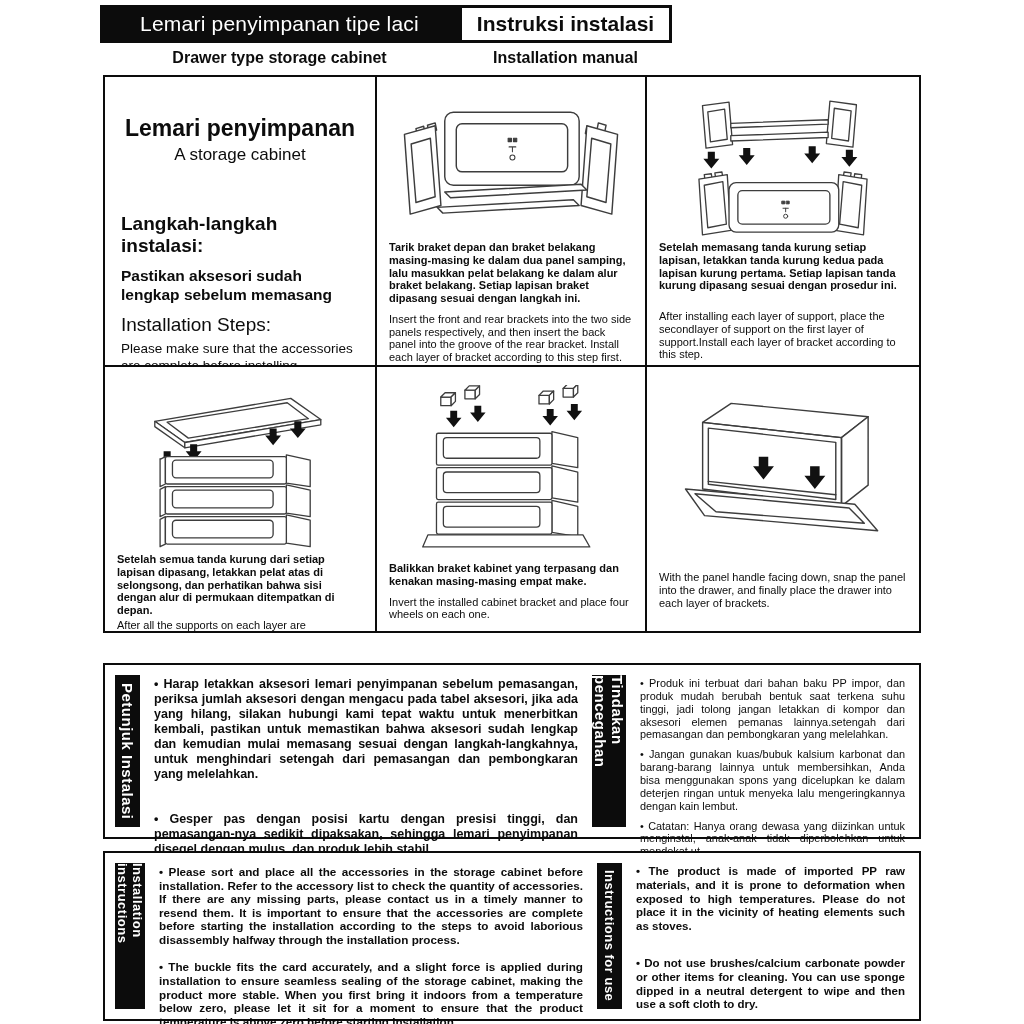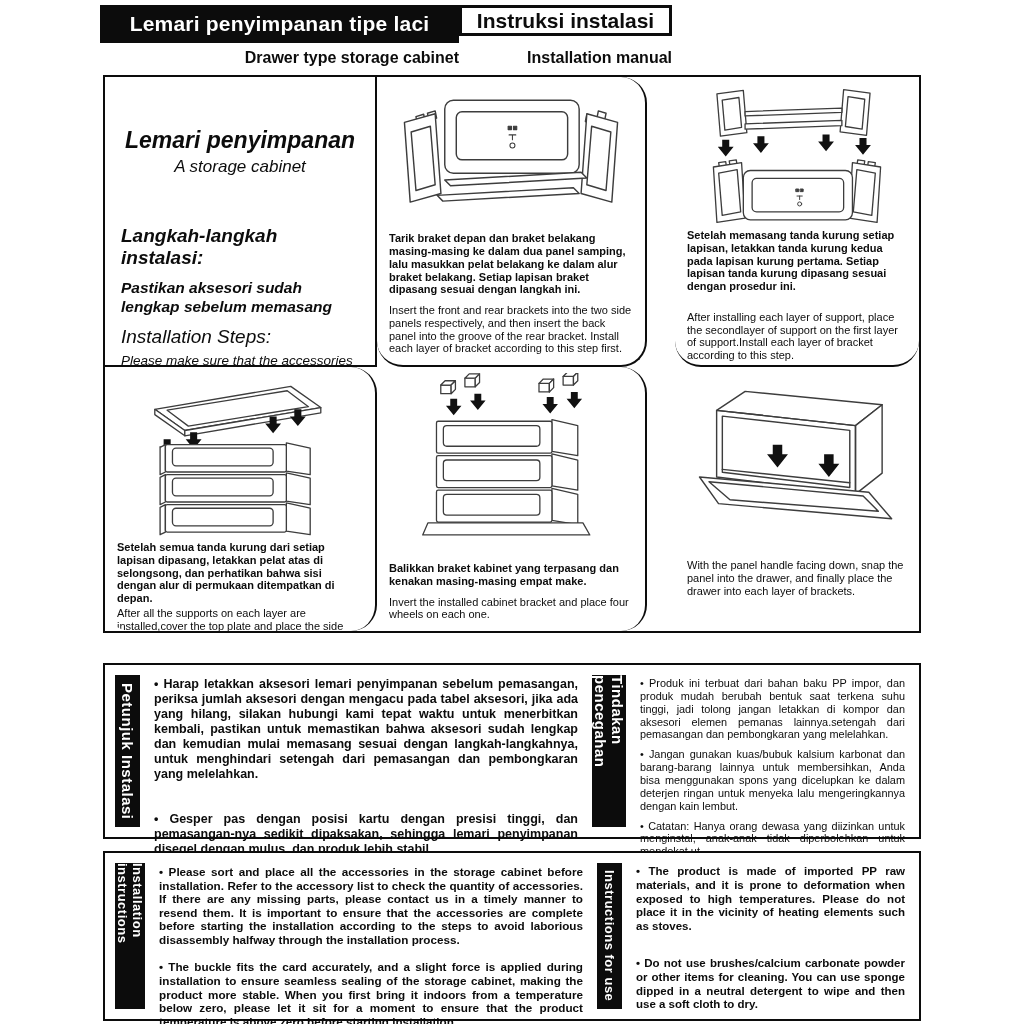--- a/index.html
+++ b/index.html
@@ -5,52 +5,52 @@
   :root { --ink:#0c0c0c; --line:#3d3d3d; }
   * { margin:0; padding:0; box-sizing:border-box; }
   html,body { background:#fff; }
   body {
     width:1024px; height:1024px; position:relative;
     font-family:"Liberation Sans", sans-serif; color:var(--ink);
     overflow:hidden;
   }
   .hdr-black {
     position:absolute; left:100px; top:5px; width:359px; height:38px;
-    background:var(--ink); color:#fff; font-weight:bold; font-size:21px;
+    background:var(--ink); color:#fff; font-weight:normal; font-size:21px;
     display:flex; align-items:center; justify-content:center; letter-spacing:.2px;
   }
   .hdr-white {
-    position:absolute; left:459px; top:5px; width:213px; height:31px;
+    position:absolute; left:459px; top:5px; width:213px; height:38px;
     background:#fff; border:3px solid var(--ink); color:var(--ink);
     font-weight:bold; font-size:21px;
     display:flex; align-items:center; justify-content:center;
   }
-  .sub { position:absolute; top:49px; font-size:16px; font-weight:bold; text-align:right; }
+  .sub { position:absolute; top:49px; font-size:16px; font-weight:bold; text-align:center; }
   .sub-left { left:100px; width:359px; }
   .sub-right { left:459px; width:213px; }
 
   .grid {
     position:absolute; left:103px; top:75px; width:818px; height:558px;
     display:grid; grid-template-columns:272px 270px 272px; grid-template-rows:290px 264px;
     border:2px solid var(--ink);
   }
   .cell { border-right:2px solid var(--ink); border-bottom:2px solid var(--ink); overflow:hidden; background:#fff; }
-  .cell:nth-child(3n) { border-right:none;margin-left:28px; }
+  .cell:nth-child(3n) { border-right:none; }
   .cell:nth-child(n+4) { border-bottom:none; }
 
-  .intro { text-align:center; padding:14px 12px;font-style:italic; }
+  .intro { text-align:center; padding:2px 12px; }
   .p-title { font-size:23px; font-weight:bold; margin-top:36px; }
   .p-sub { font-size:17px; margin-top:3px; }
   .steps-head { text-align:left; padding:0 4px; margin-top:48px; }
   .h-id { font-size:19px; font-weight:bold; }
   .n-id { font-size:15.5px; font-weight:bold; line-height:1.25; margin-top:9px; }
   .h-en { font-size:19px; margin-top:9px; }
   .n-en { font-size:13.5px; line-height:1.3; margin-top:4px; }
 
-  .step { display:flex; flex-direction:column; padding:6px 12px 10px;border-radius:26px; }
+  .step { display:flex; flex-direction:column; padding:18px 12px 10px; }
   .illus { flex:0 0 auto; display:flex; align-items:center; justify-content:center; }
   .illus svg { display:block; }
   .row1 .illus { height:146px; }
   .row2 .illus { height:168px; }
   .id-text { font-size:11px; font-weight:bold; line-height:1.16; margin-top:auto; }
   .en-text { font-size:11px; line-height:1.16; margin-top:8px; }
   .en-text.gap-lg { margin-top:18px; }
   .en-text.gap-none { margin-top:2px; }
 
   .art { stroke:var(--line); fill:none; stroke-width:1.5; stroke-linejoin:round; stroke-linecap:round; }

